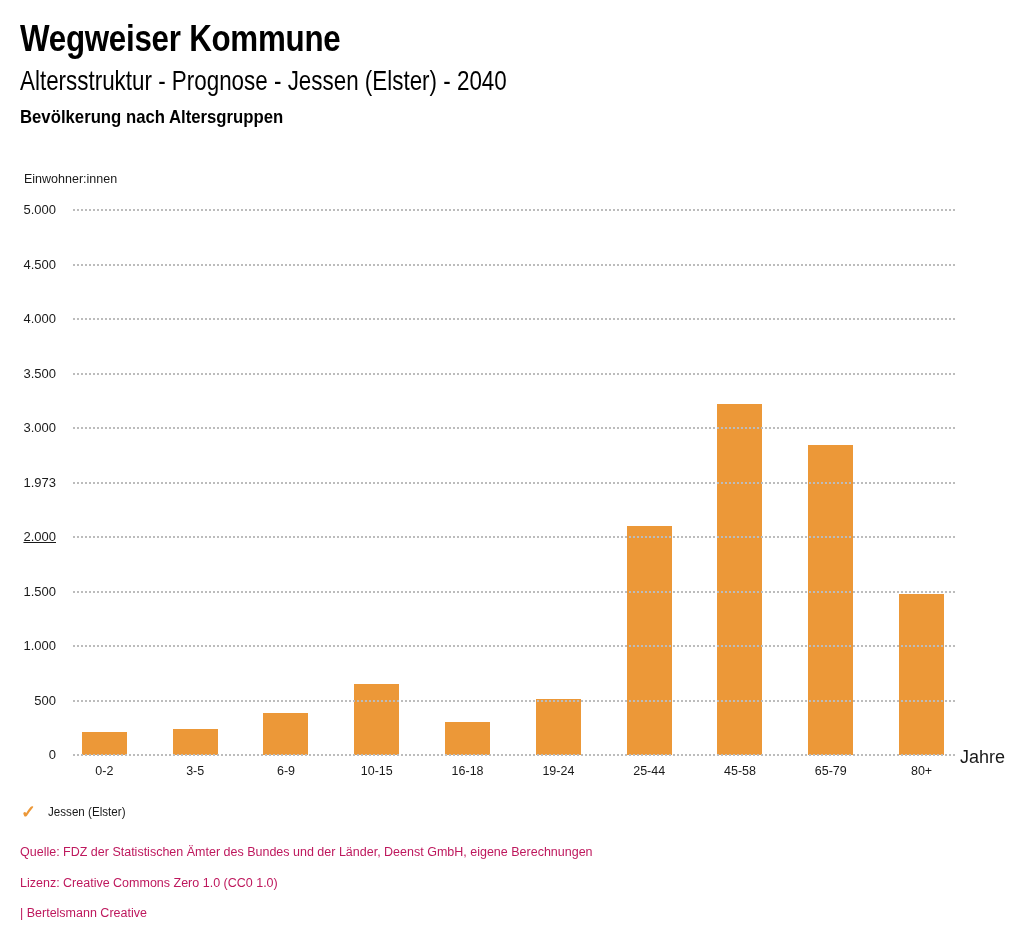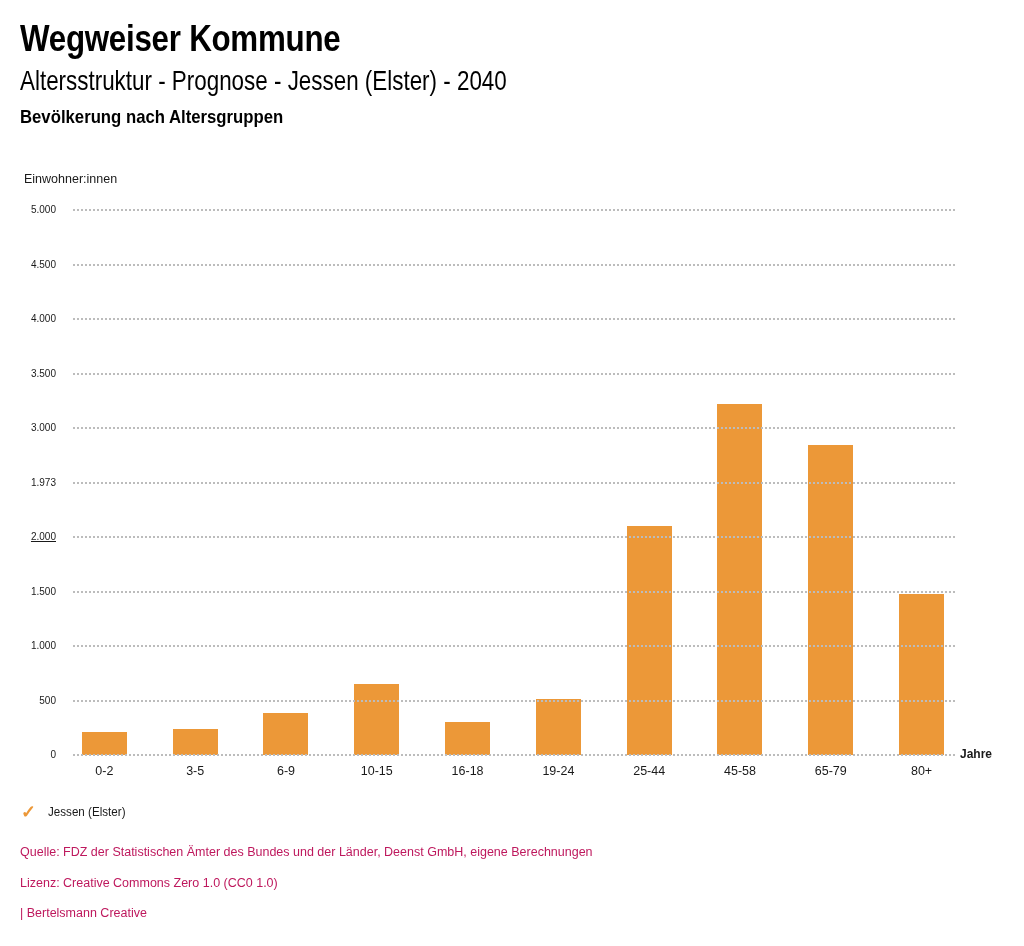--- a/index.html
+++ b/index.html
@@ -57,21 +57,21 @@
     border-top: 2px dotted #bcbcbc;
   }
   #ylabels {
     left: 0; top: 210px;
     width: 56px; height: 545px;
   }
   .ytick {
     position: absolute;
     right: 0; width: 56px; height: 14px;
     text-align: right;
-    font-size: 10px; line-height: 14px;
+    font-size: 13px; line-height: 14px;
     color: #1a1a1a;
   }
   #bars {
     position: absolute;
     left: -14px; right: -12px; top: 0; bottom: 0;
     display: flex;
   }
   .bar-slot {
     flex: 1;
     display: flex;
@@ -86,23 +86,22 @@
     display: flex;
   }
   .xtick {
     flex: 1;
     text-align: center;
     font-size: 12.5px; line-height: 1;
     color: #1a1a1a;
   }
   .xaxis-title {
     left: 960px; top: 748px;
-    font-size: 12px; line-height: 1;
-    color: #1a1a1a;
-    font-weight: bold;
+    font-size: 18px; line-height: 1;
+    color: #1a1a1a;
   }
 
   
   .legend {
     left: 21px; top: 803px;
     display: flex; align-items: center; gap: 12px;
   }
   .check {
     font-size: 18px; font-weight: 700; line-height: 1;
   }

